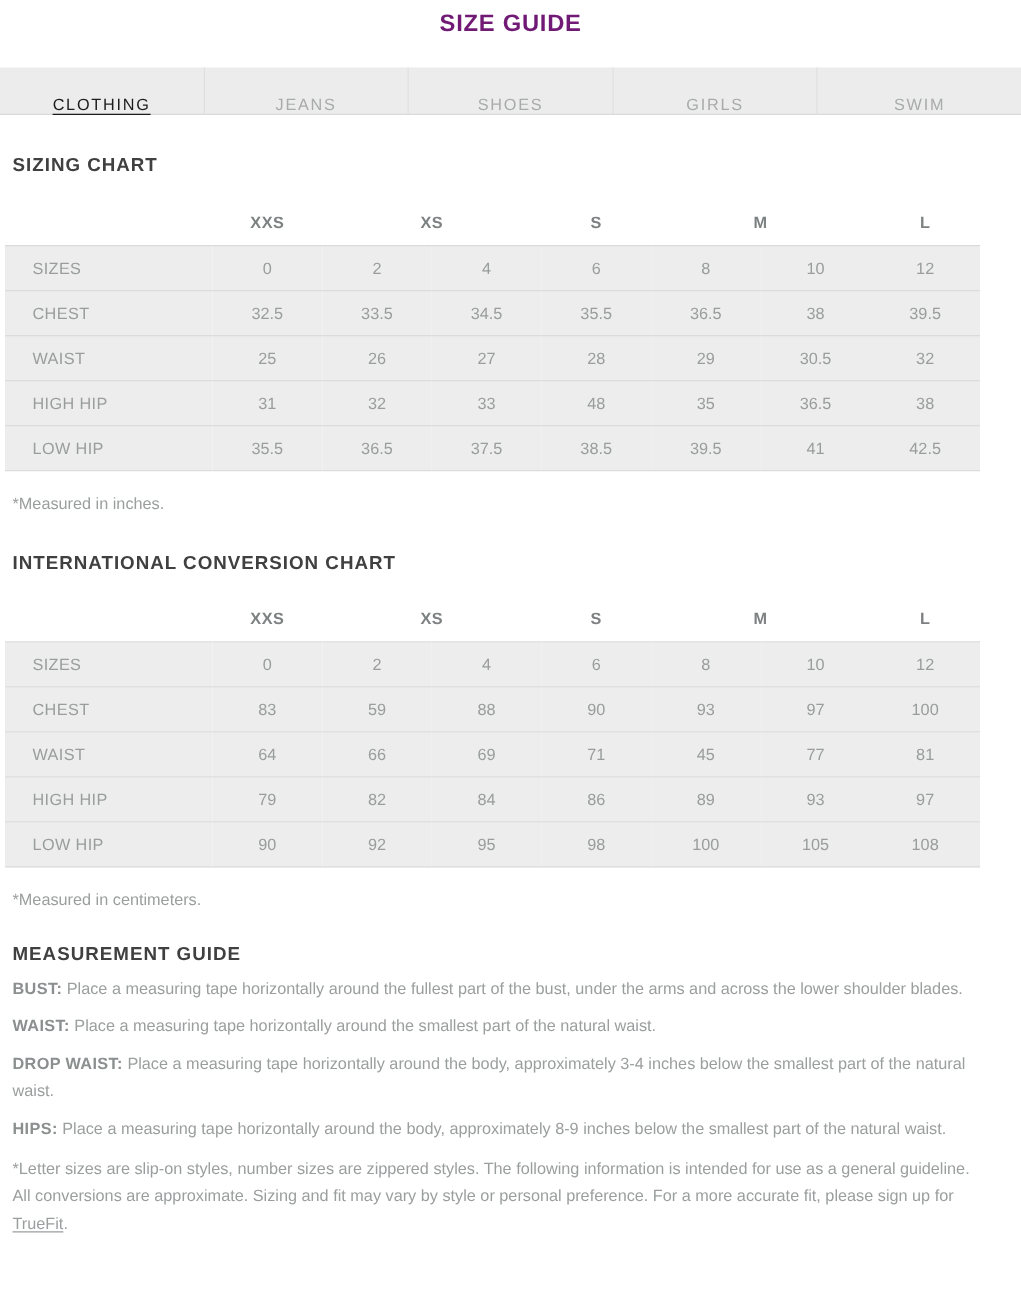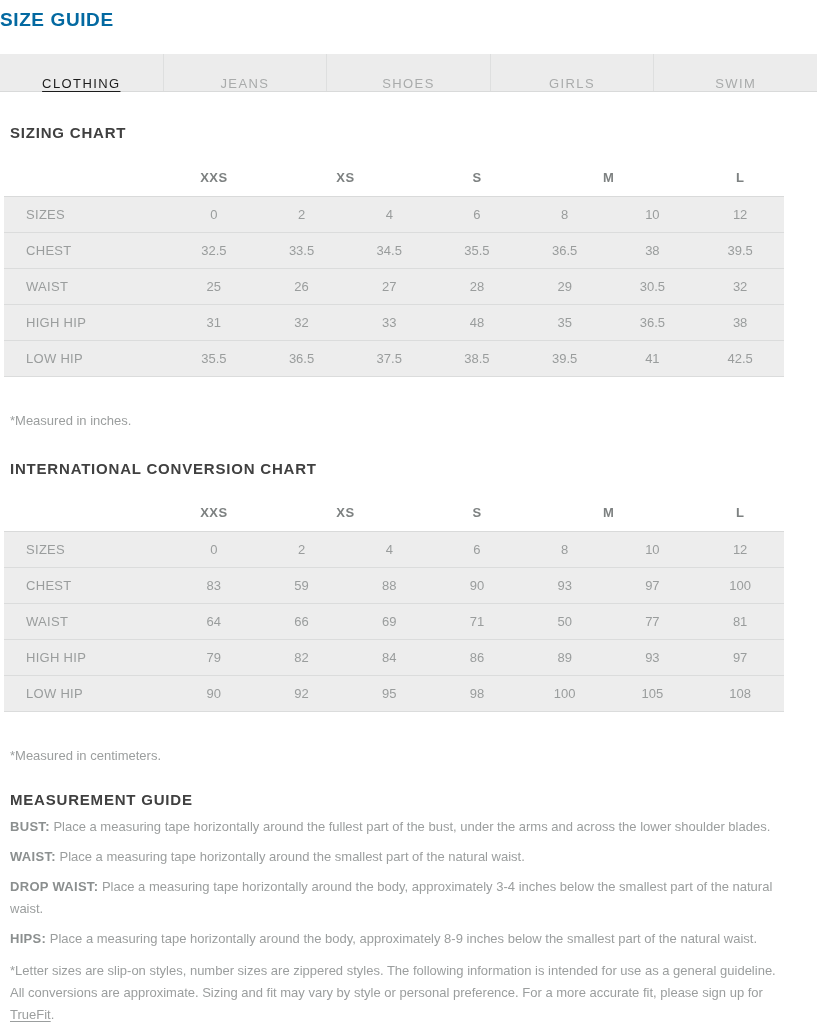--- a/index.html
+++ b/index.html
@@ -10,25 +10,25 @@
     background: #ffffff;
     font-family: "Liberation Sans", sans-serif;
     color: #9b9e9e;
     overflow-x: hidden;
   }
 
   
   .page-title {
     margin: 0;
     padding-top: 9px;
-    text-align: left;
+    text-align: center;
     font-size: 19px;
     font-weight: bold;
     letter-spacing: 0.6px;
-    color: #0369a1;
+    color: #701a75;
   }
 
   
   .tab-bar {
     display: flex;
     margin-top: 23px;
     height: 38px;
     background: #ececec;
     border-bottom: 1px solid #d9dada;
   }
@@ -85,21 +85,21 @@
     color: #9a9d9d;
   }
   .size-table td.rowlabel {
     text-align: left;
     padding-left: 22px;
     letter-spacing: 0.3px;
   }
 
   
   .footnote {
-    margin: 36px 10px 0 10px;
+    margin: 18px 10px 0 10px;
     font-size: 13px;
     color: #9b9e9e;
   }
 
   
   .guide-item {
     margin: 8px 10px 0 10px;
     font-size: 13px;
     line-height: 22px;
     color: #9b9e9e;
@@ -252,21 +252,21 @@
         <td>93</td>
         <td>97</td>
         <td>100</td>
       </tr>
       <tr>
         <td class="rowlabel">WAIST</td>
         <td>64</td>
         <td>66</td>
         <td>69</td>
         <td>71</td>
-        <td>50</td>
+        <td>45</td>
         <td>77</td>
         <td>81</td>
       </tr>
       <tr>
         <td class="rowlabel">HIGH HIP</td>
         <td>79</td>
         <td>82</td>
         <td>84</td>
         <td>86</td>
         <td>89</td>

